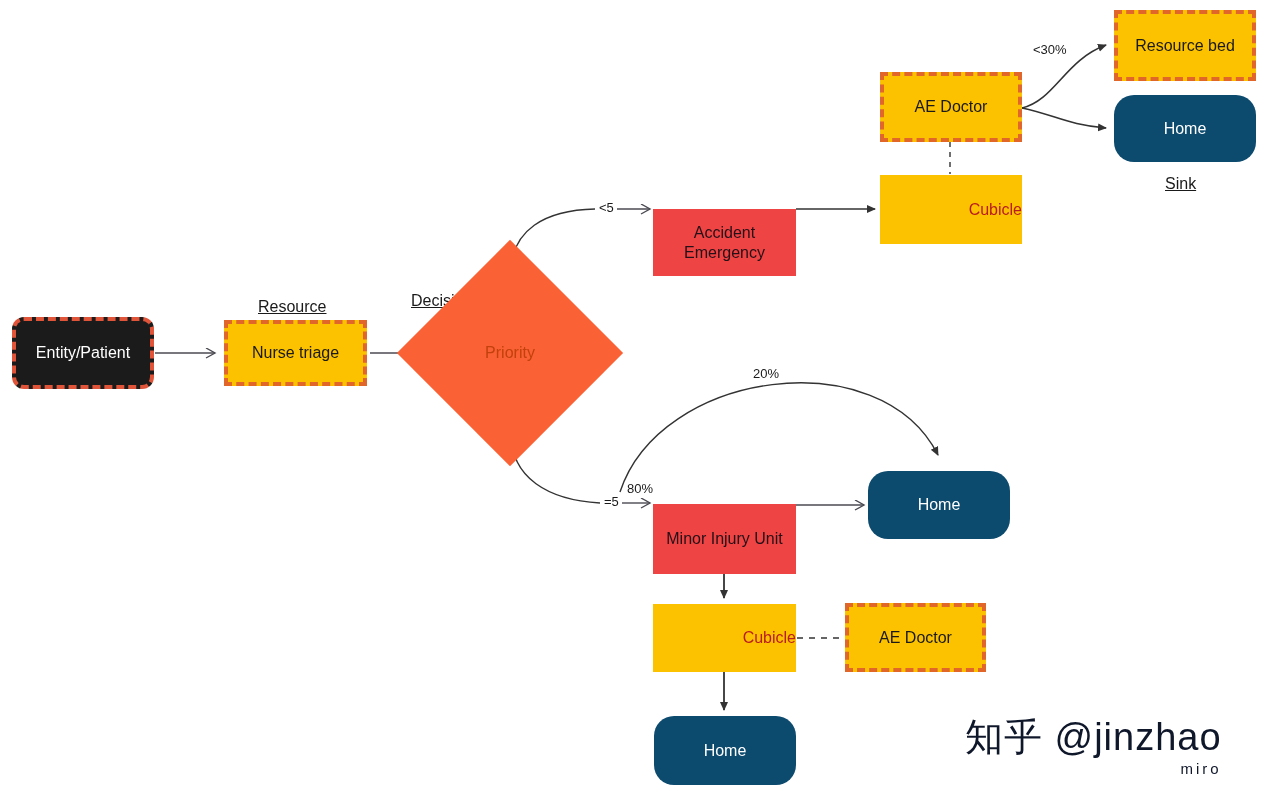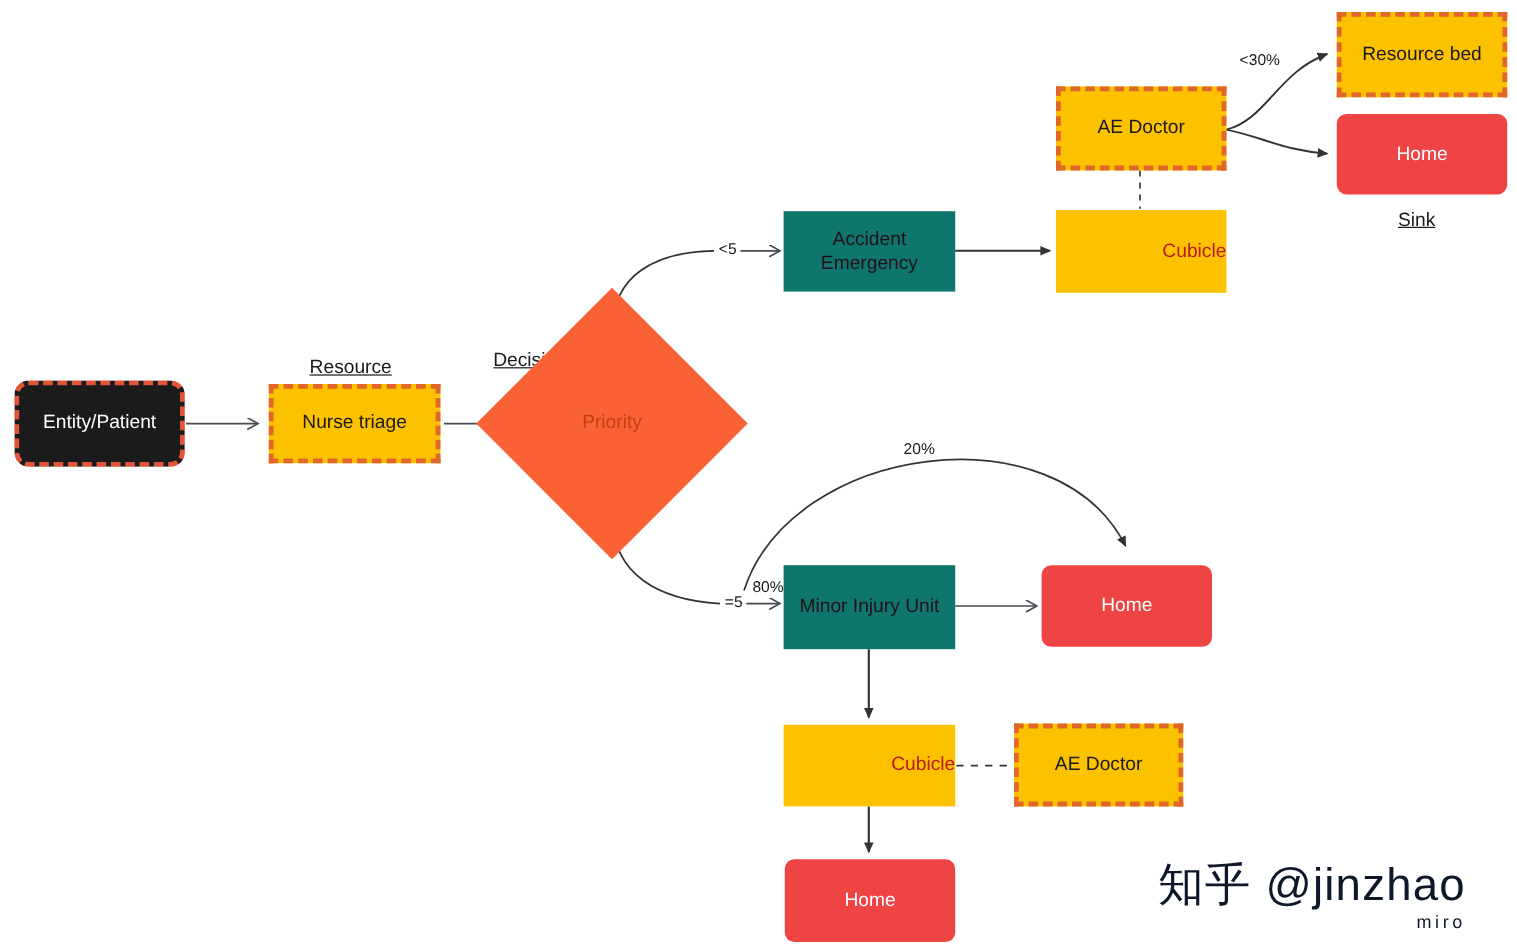--- a/index.html
+++ b/index.html
@@ -52,29 +52,30 @@
     font-size: 16px;
   }
   .plain-yellow {
     background: #fcc200;
     color: #b91c1c;
     border: none;
     font-size: 16px;
     justify-content: flex-end;
   }
   .process-pink {
-    background: #0f766e;
+    background: #ef4444;
     color: #231018;
     border: none;
     font-size: 16px;
+    margin-top: 33px;
   }
   .sink-green {
-    background: #ef4444;
+    background: #0c4a6e;
     color: #ffffff;
-    border-radius: 8px;
+    border-radius: 20px;
     font-size: 16px;
   }
   .decision {
     width: 160px;
     height: 160px;
     background: transparent;
     border: none;
   }
   .decision .diamond-shape {
     position: absolute;

